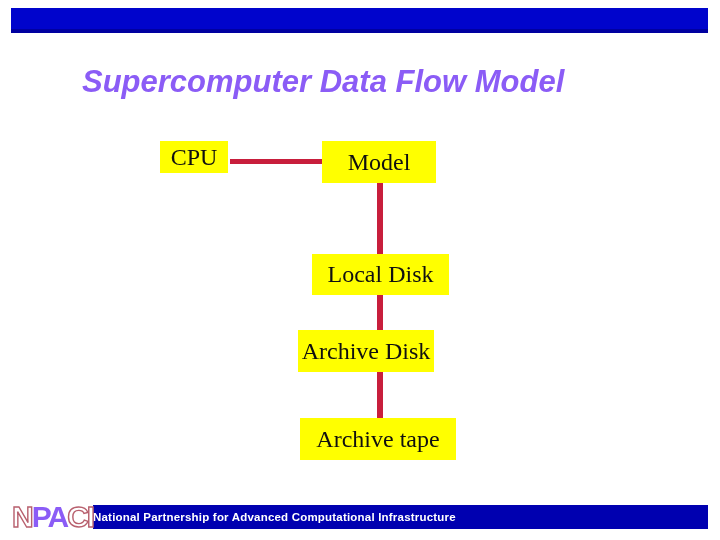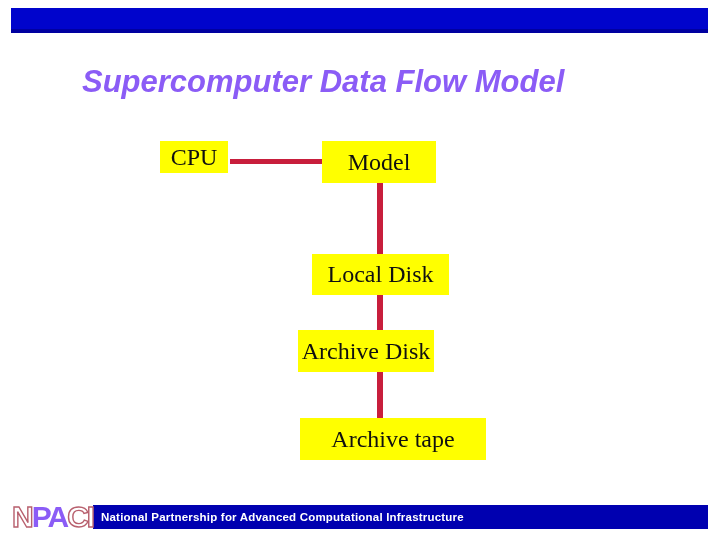--- a/index.html
+++ b/index.html
@@ -63,21 +63,21 @@
     display: flex;
     align-items: center;
     justify-content: center;
     white-space: nowrap;
     z-index: 2;
   }
   .node-cpu          { left: 160px; top: 141px; width: 68px;  height: 32px; }
   .node-memory       { left: 322px; top: 141px; width: 114px; height: 42px; }
   .node-local-disk   { left: 312px; top: 237px; width: 137px; height: 41px; margin-top: 17px; }
   .node-archive-disk { left: 298px; top: 330px; width: 136px; height: 42px; }
-  .node-archive-tape { left: 300px; top: 418px; width: 186px; height: 42px; }
+  .node-archive-tape { left: 300px; top: 418px; width: 156px; height: 42px; }
   .npaci-logo {
     position: absolute;
     left: 12px;
     top: 501px;
     height: 32px;
     display: flex;
     align-items: center;
     font-family: "Liberation Sans", sans-serif;
     font-size: 30px;
     font-weight: bold;
@@ -98,21 +98,20 @@
     left: 93px;
     top: 505px;
     width: 615px;
     height: 24px;
     background: #0000b0;
     display: flex;
     align-items: center;
     z-index: 1;
   }
   .footer-text {
-    padding-left: 8px;
     color: #ffffff;
     font-family: "Liberation Sans", sans-serif;
     font-size: 11.5px;
     font-weight: bold;
     letter-spacing: 0.2px;
     white-space: nowrap;
   }
 </style>
 </head>
 <body>

